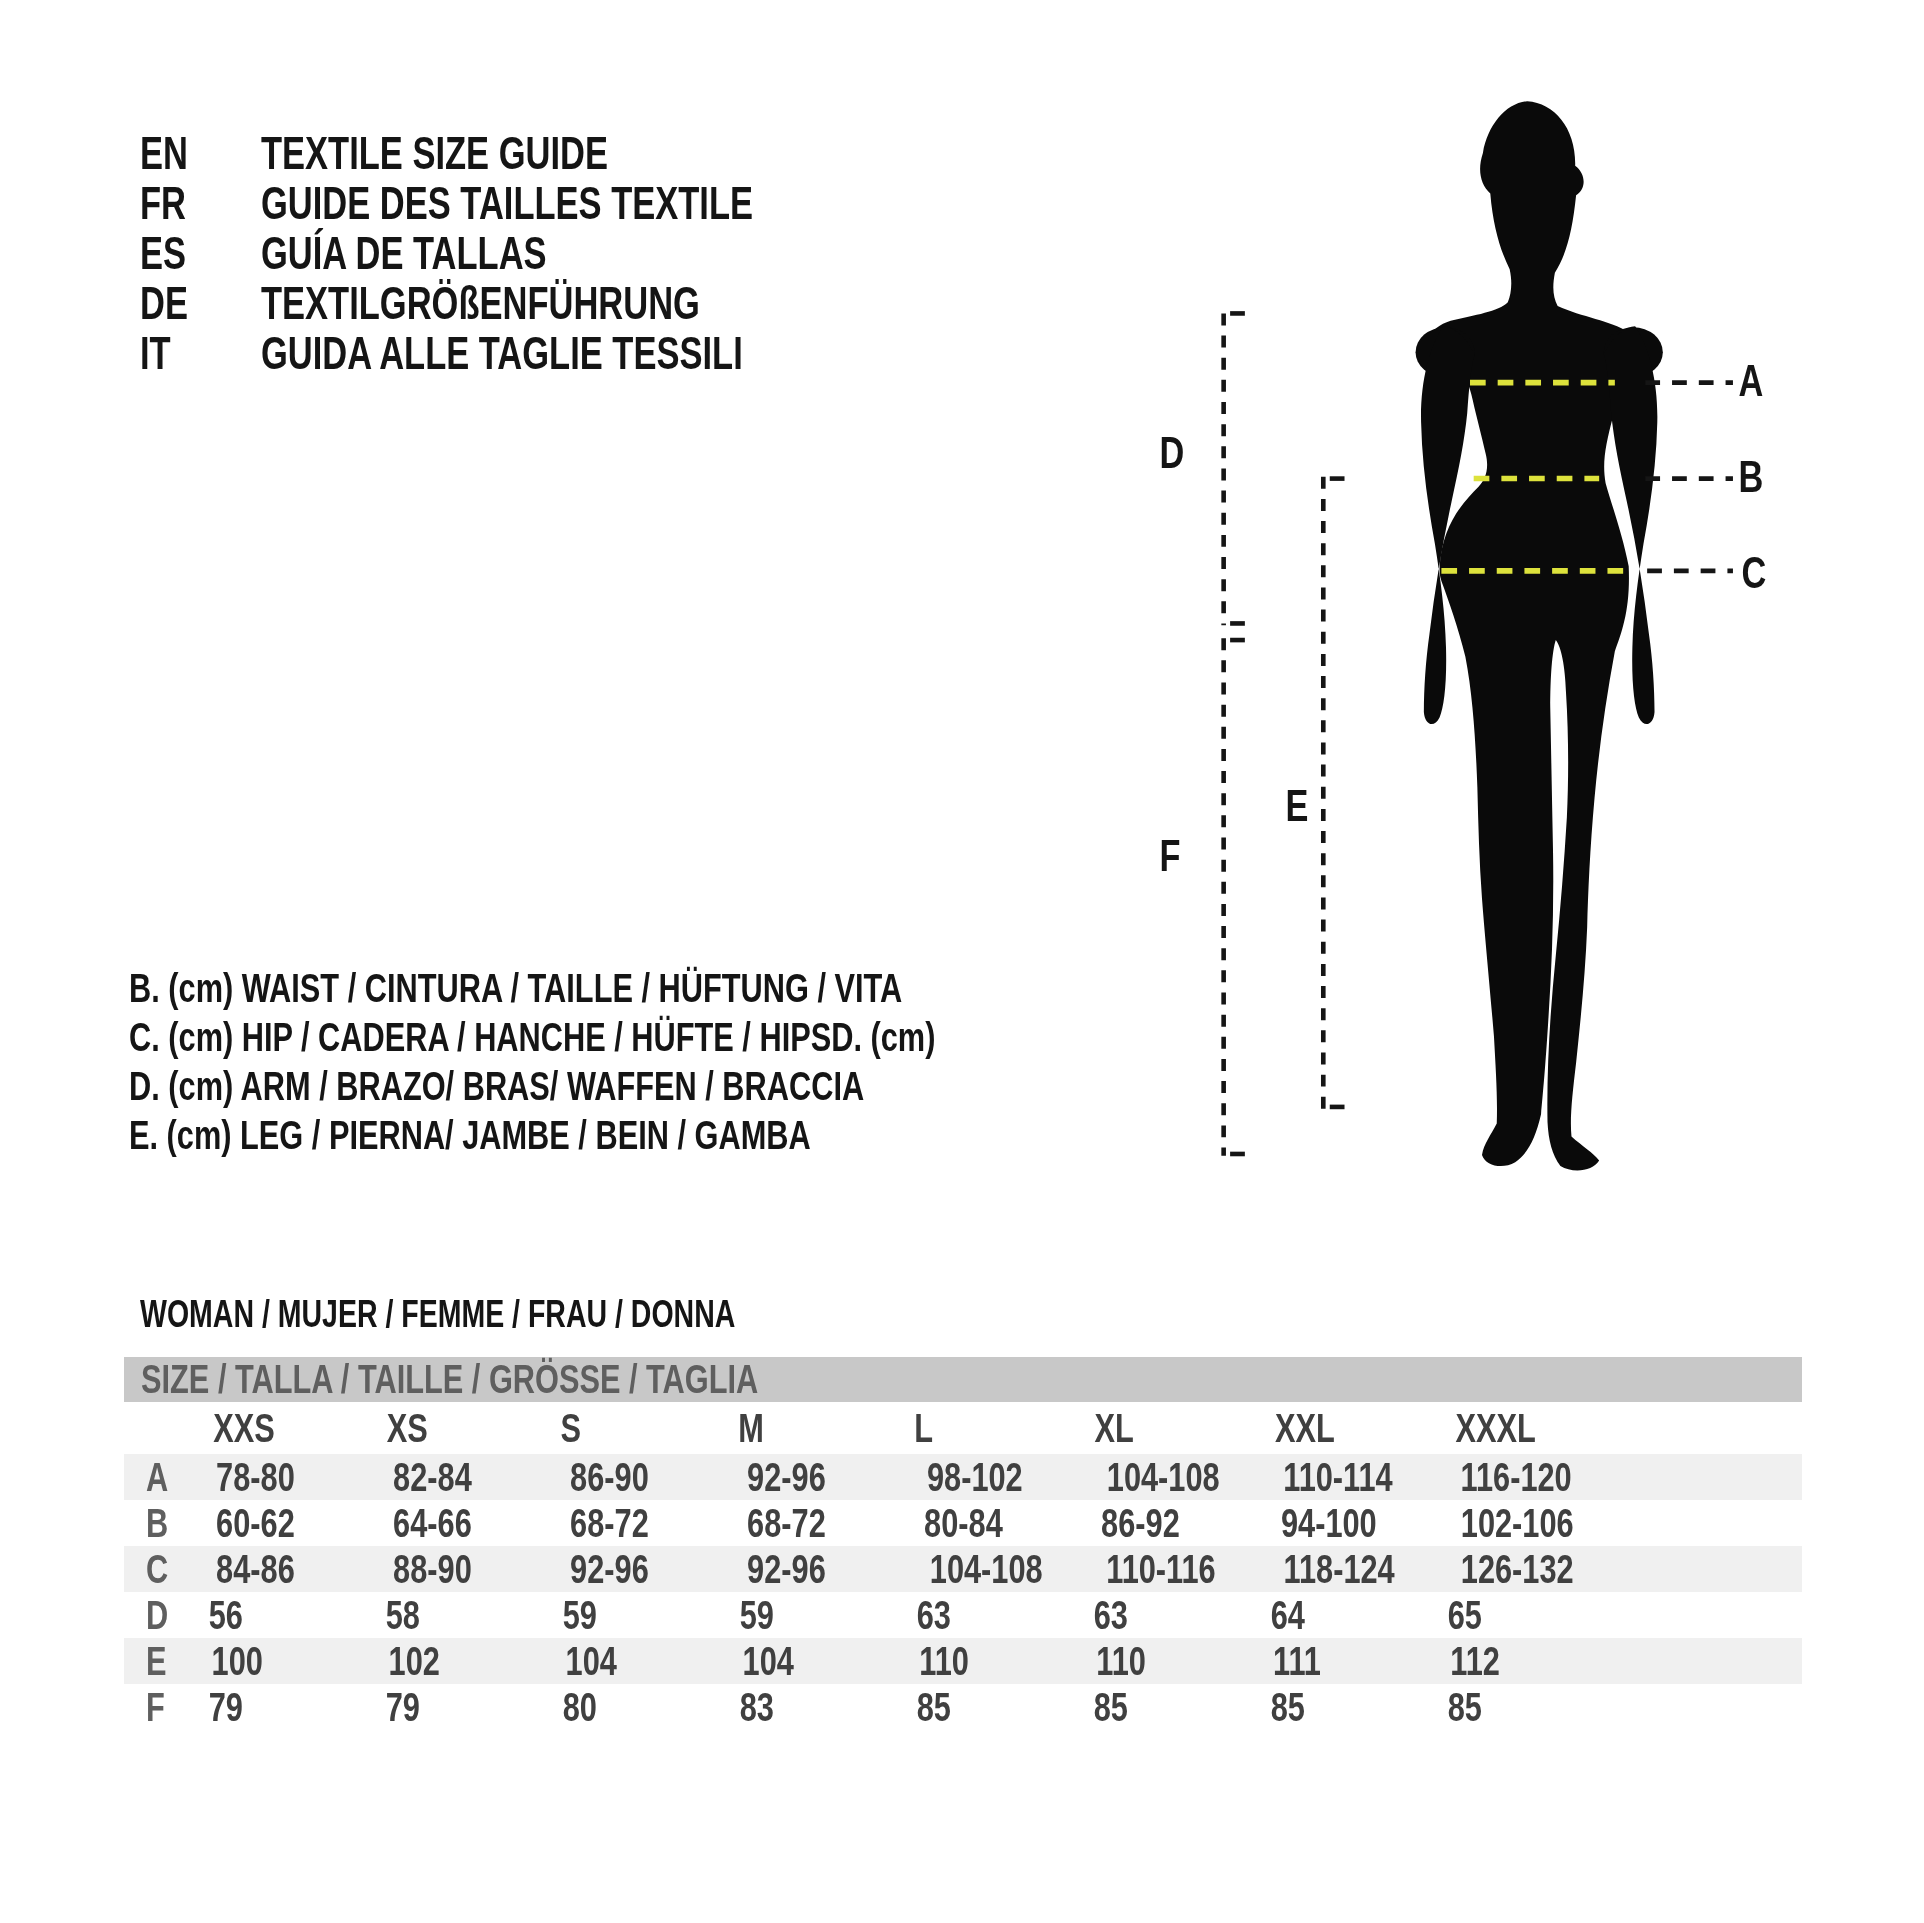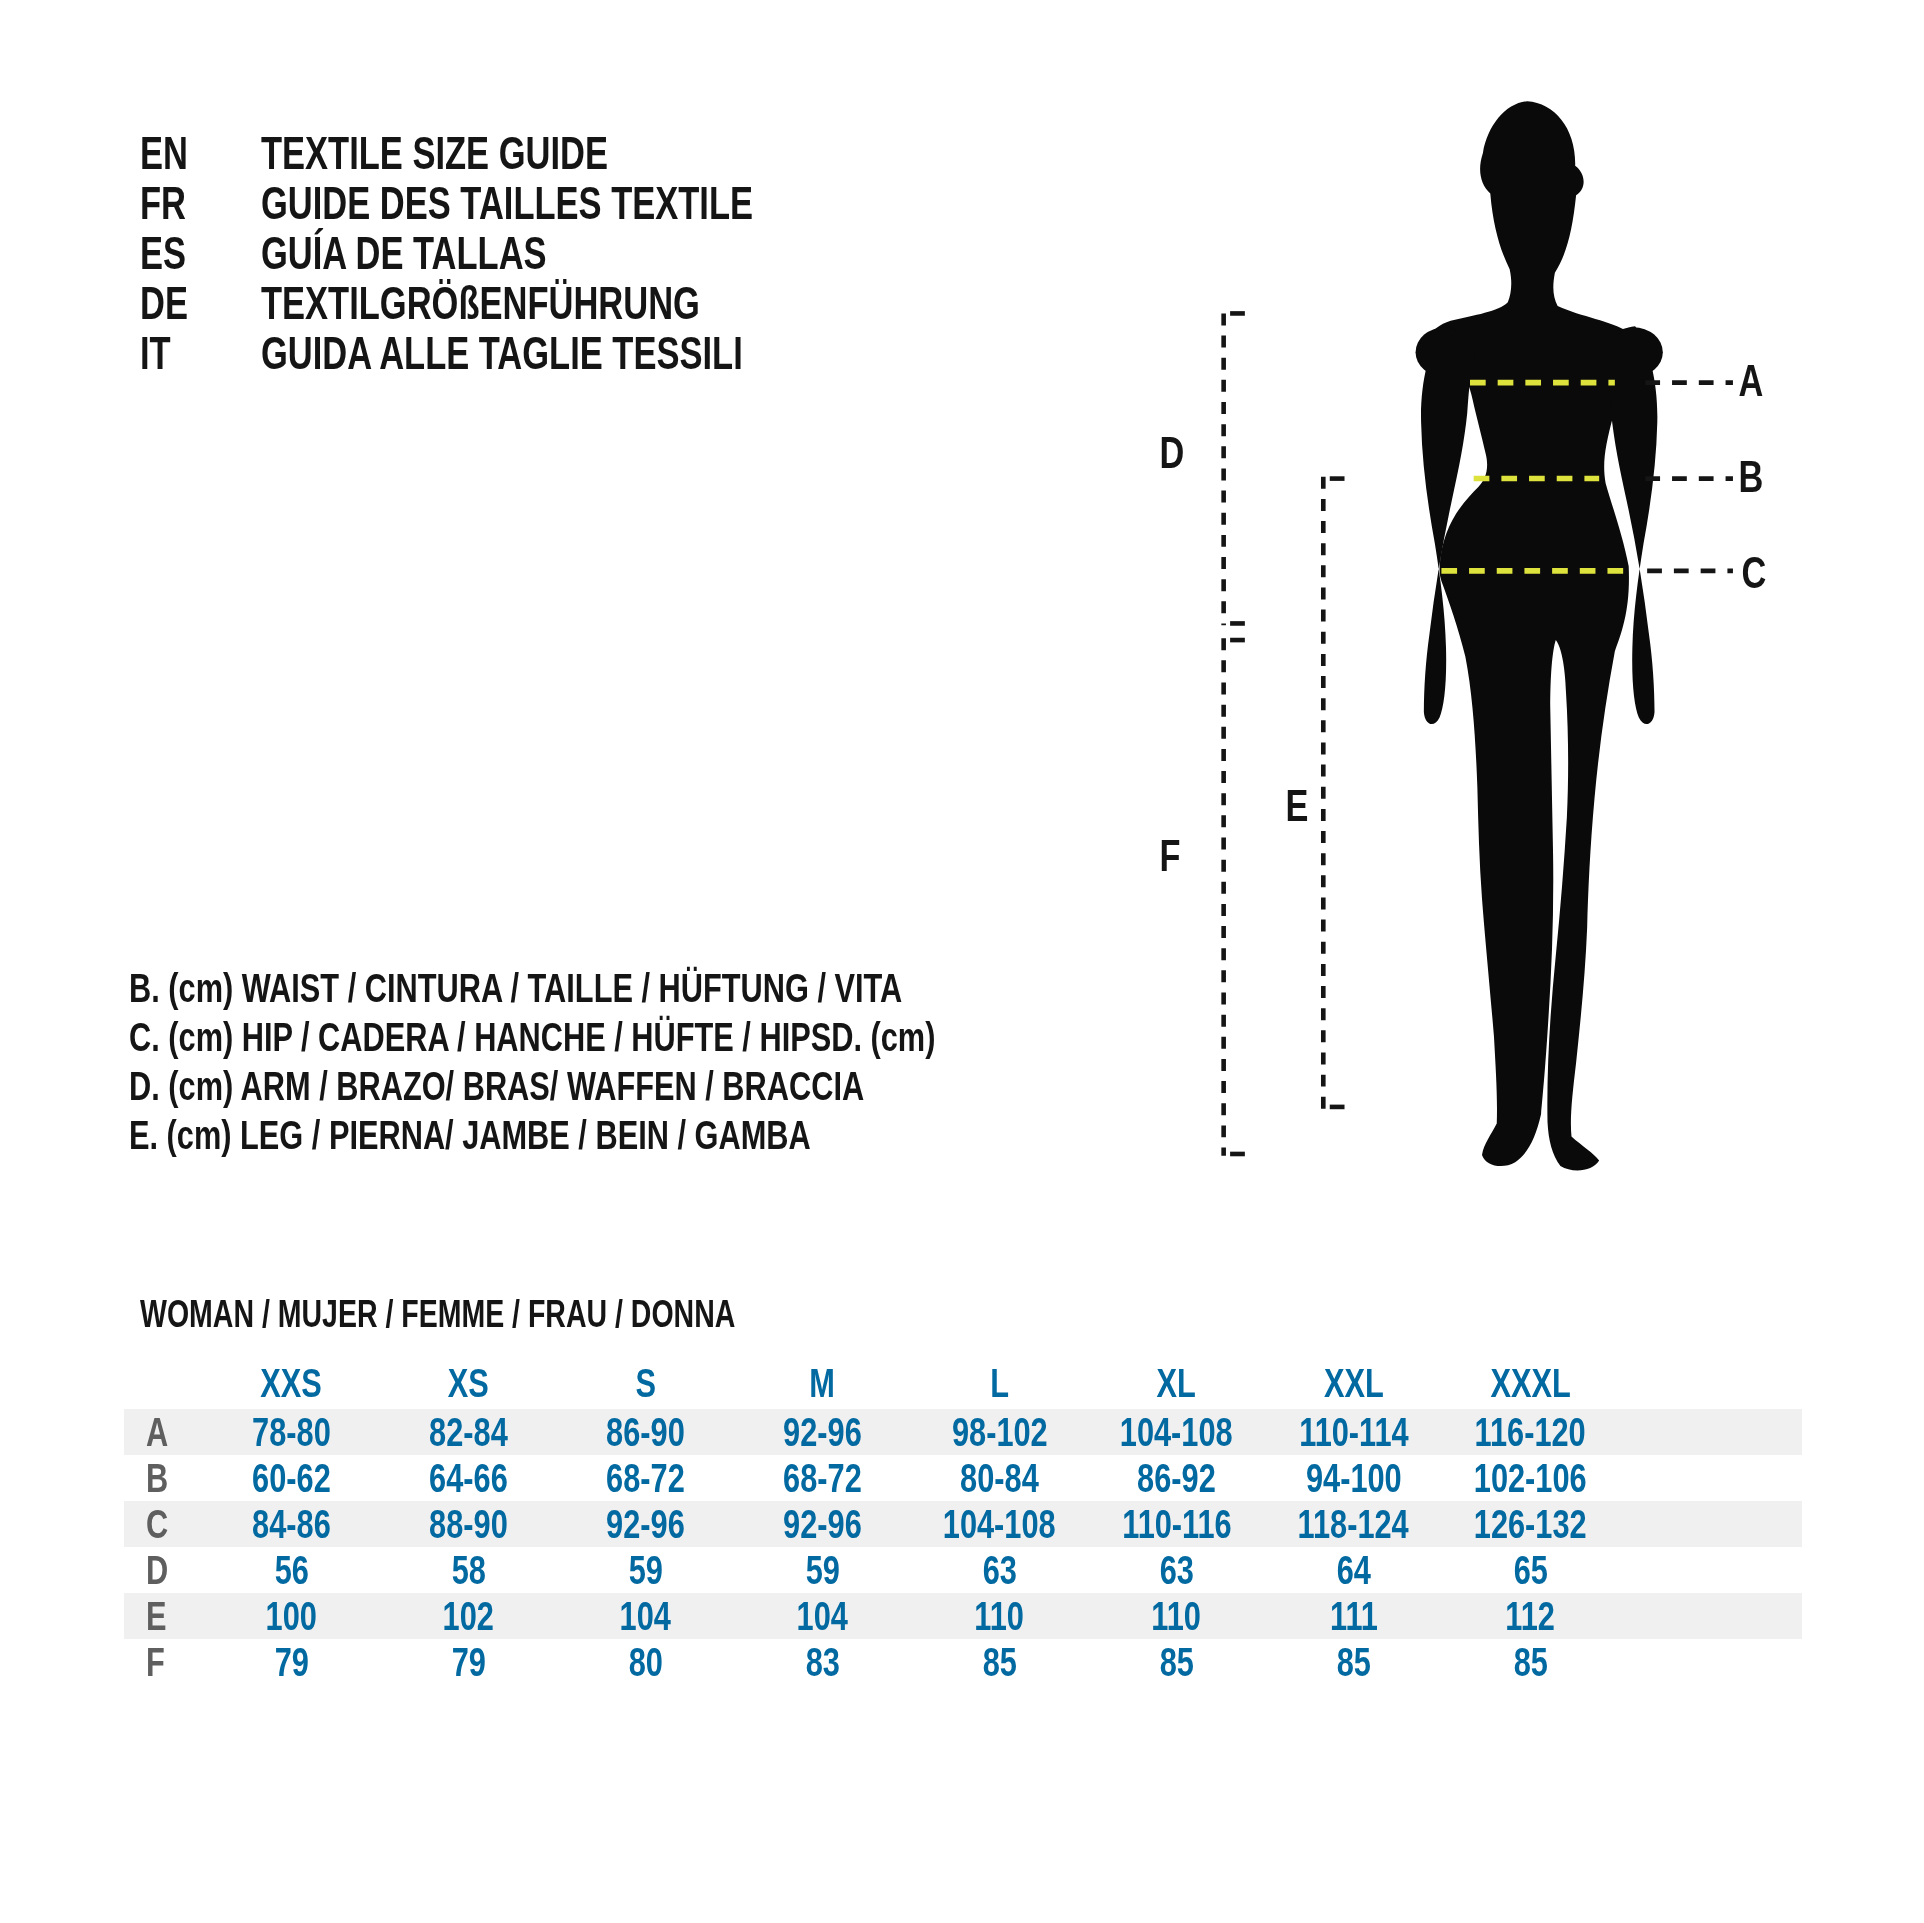--- a/index.html
+++ b/index.html
@@ -21,21 +21,21 @@
   
   .audience{position:absolute;left:140px;top:1290px;font-size:38px;font-weight:700;height:48px;line-height:48px;text-decoration:underline;}
 
   
   .size-table{position:absolute;left:124px;top:1357px;width:1678px;}
   .tbl-band{height:45px;line-height:45px;background:#c8c8c8;color:#5f5f5f;font-size:41px;font-weight:700;padding-left:16.6px;box-sizing:border-box;}
   .tbl-grid{display:grid;grid-template-columns:79px repeat(8,177px) 1fr;}
   .tbl-headrow{height:52px;line-height:52px;}
   .tbl-row{height:46px;line-height:46px;}
   .stripe{background:#f0f0f0;}
-  .tbl-cell{text-align:center;color:#0369a1;font-size:41px;font-weight:700;overflow:visible;}
+  .tbl-cell{color:#404040;font-size:41px;font-weight:700;overflow:visible;}
   .tbl-label{text-align:left;padding-left:22px;color:#5f5f5f;font-size:41px;font-weight:700;}
 
   
   .figure-svg{position:absolute;left:1135px;top:92px;}
   .measure-letter{position:absolute;font-size:44px;font-weight:700;color:#151515;transform:translate(-50%,-50%) scaleX(0.78);}
 </style>
 </head>
 <body>
 
 <div id="stage">
@@ -179,20 +179,23 @@
   </svg>
 
   <span class="measure-letter" style="left:1751px;top:381px;">A</span>
   <span class="measure-letter" style="left:1751px;top:477px;">B</span>
   <span class="measure-letter" style="left:1754px;top:573px;">C</span>
   <span class="measure-letter" style="left:1172px;top:453px;">D</span>
   <span class="measure-letter" style="left:1297px;top:806px;">E</span>
   <span class="measure-letter" style="left:1170px;top:856px;">F</span>
 
   <div class="size-table">
+    <div class="tbl-band">
+      <span class="cx">SIZE / TALLA / TAILLE / GRÖSSE / TAGLIA</span>
+    </div>
 
     <div class="tbl-grid tbl-headrow">
       <div class="tbl-label"></div>
       <div class="tbl-cell"><span class="cxc">XXS</span></div>
       <div class="tbl-cell"><span class="cxc">XS</span></div>
       <div class="tbl-cell"><span class="cxc">S</span></div>
       <div class="tbl-cell"><span class="cxc">M</span></div>
       <div class="tbl-cell"><span class="cxc">L</span></div>
       <div class="tbl-cell"><span class="cxc">XL</span></div>
       <div class="tbl-cell"><span class="cxc">XXL</span></div>

